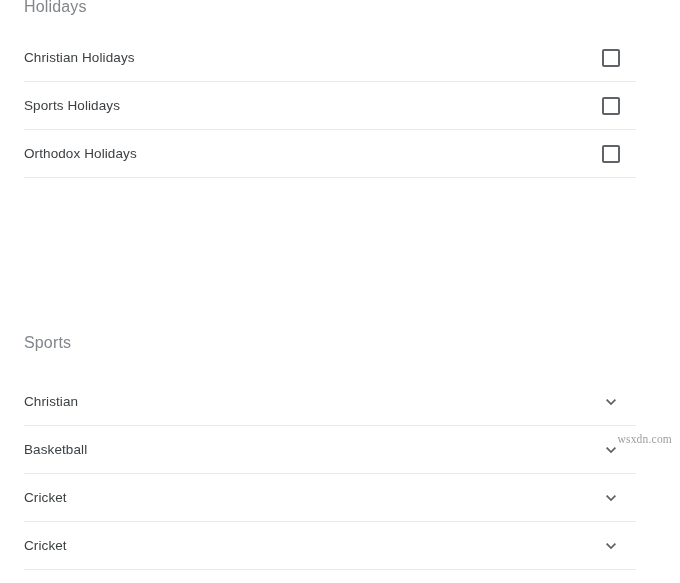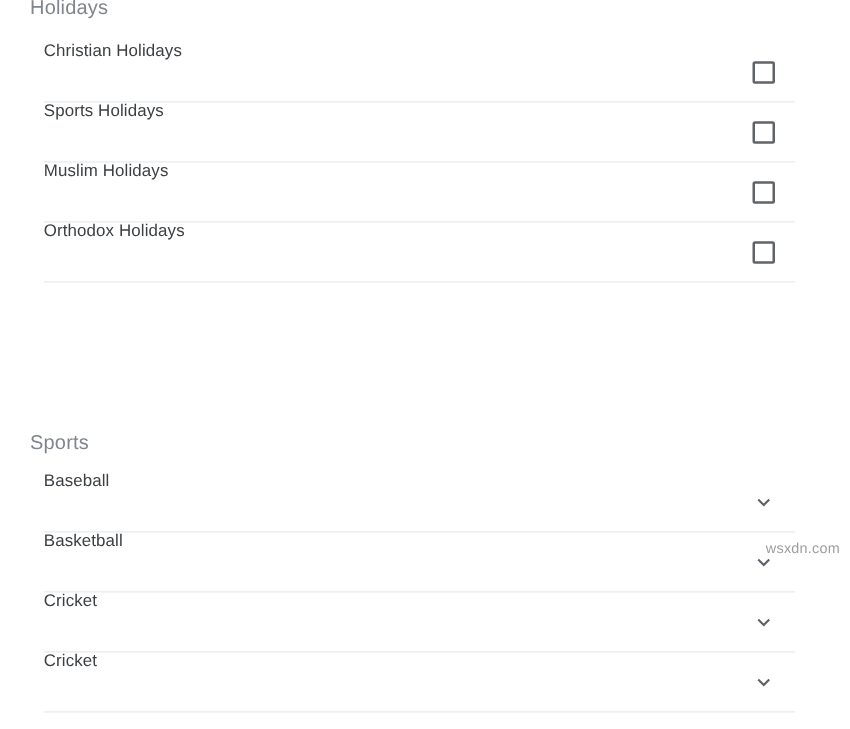--- a/index.html
+++ b/index.html
@@ -15,36 +15,36 @@
   .section-title {
     position:absolute;
     left:24px;
     font-size:16px;
     font-weight:400;
     color:#80868b;
     letter-spacing:0.15px;
     white-space:nowrap;
   }
   #holidays-title { top:-2px; }
-  #sports-title   { top:346px; }
+  #sports-title   { top:334px; }
 
   
   .rows { position:absolute; left:24px; width:612px; }
   #holidays-rows { top:34px; }
   #sports-rows   { top:378px; }
 
   .row {
     position:relative;
     height:48px;
     display:flex;
+    align-items:center;
     justify-content:space-between;
     border-bottom:1px solid #e8eaed;
     background:transparent;
     cursor:pointer;
-    margin-left:11px;
   }
   .row-label {
     font-size:13.5px;
     color:#3c4043;
     letter-spacing:0.1px;
     line-height:1;
     white-space:nowrap;
   }
 
   
@@ -74,21 +74,21 @@
   }
   .chevron svg { display:block; }
 
   
   .watermark {
     position:absolute;
     right:8px;
     bottom:3px;
     font-size:11.5px;
     color:#9e9e9e;
-    font-family:Liberation Sans, sans-serif;
+    font-family:Liberation Serif, serif;
     letter-spacing:0.2px;
     white-space:nowrap;
   }
 </style>
 </head>
 <body>
 
 <div class="page">
 
   <div class="section-title" id="holidays-title">Holidays</div>
@@ -99,37 +99,31 @@
           <span class="checkbox"></span>
         </div>
       </div>
       <div class="row">
         <span class="row-label">Sports Holidays</span>
         <div class="row-control">
           <span class="checkbox"></span>
         </div>
       </div>
       <div class="row">
-        <span class="row-label">Muslim Holidays</span>
-        <div class="row-control">
-          <span class="checkbox"></span>
-        </div>
-      </div>
-      <div class="row">
         <span class="row-label">Orthodox Holidays</span>
         <div class="row-control">
           <span class="checkbox"></span>
         </div>
       </div>
     </div>
 
   <div class="section-title" id="sports-title">Sports</div>
   <div class="rows" id="sports-rows">
       <div class="row">
-        <span class="row-label">Baseball</span>
+        <span class="row-label">Christian</span>
         <div class="row-control">
           <span class="chevron">
             <svg width="14" height="14" viewBox="0 0 14 14" aria-hidden="true">
               <path d="M3.2 5.2 L7 9 L10.8 5.2" fill="none" stroke="#5f6368" stroke-width="1.7" stroke-linecap="square" stroke-linejoin="miter"></path>
             </svg>
           </span>
         </div>
       </div>
       <div class="row">
         <span class="row-label">Basketball</span>

